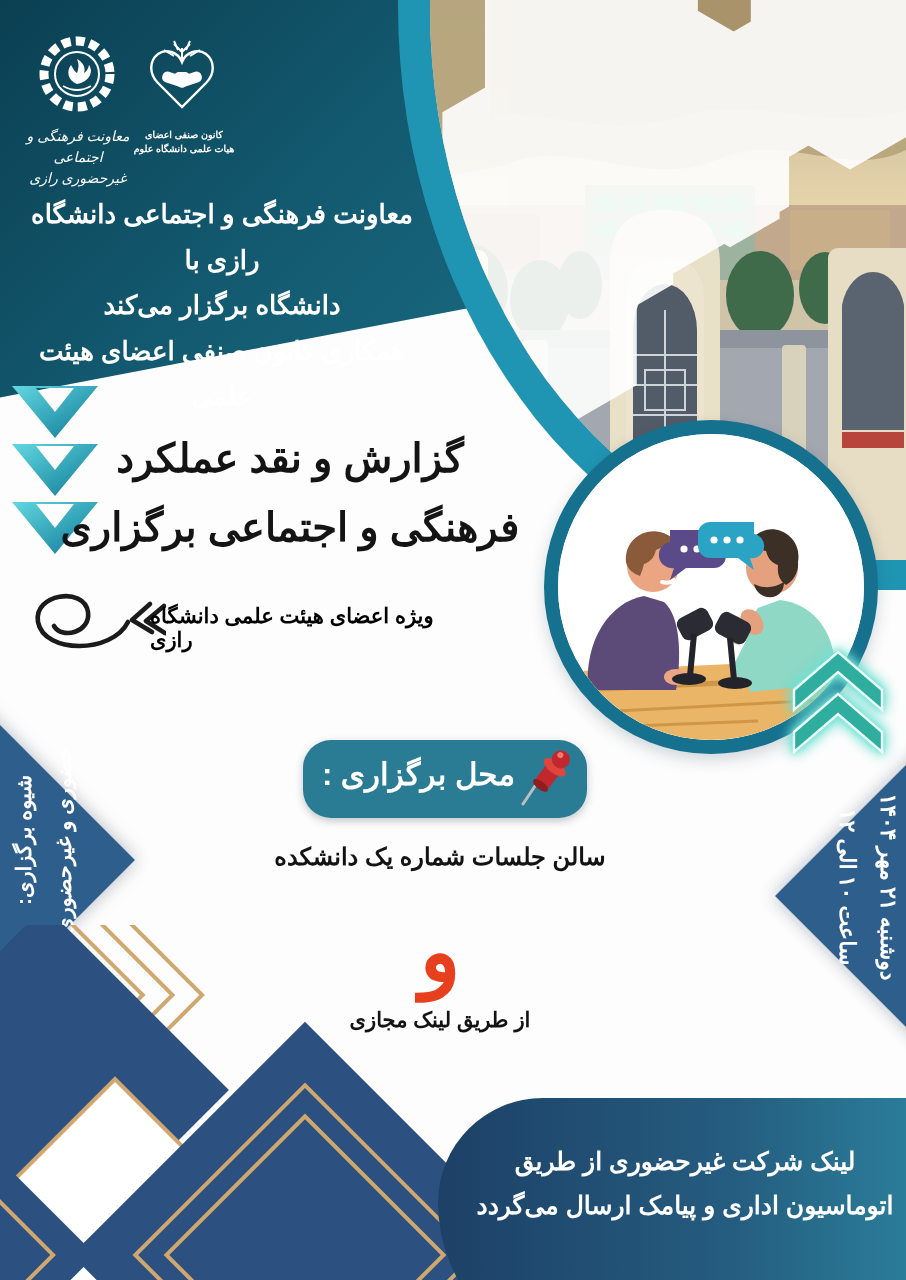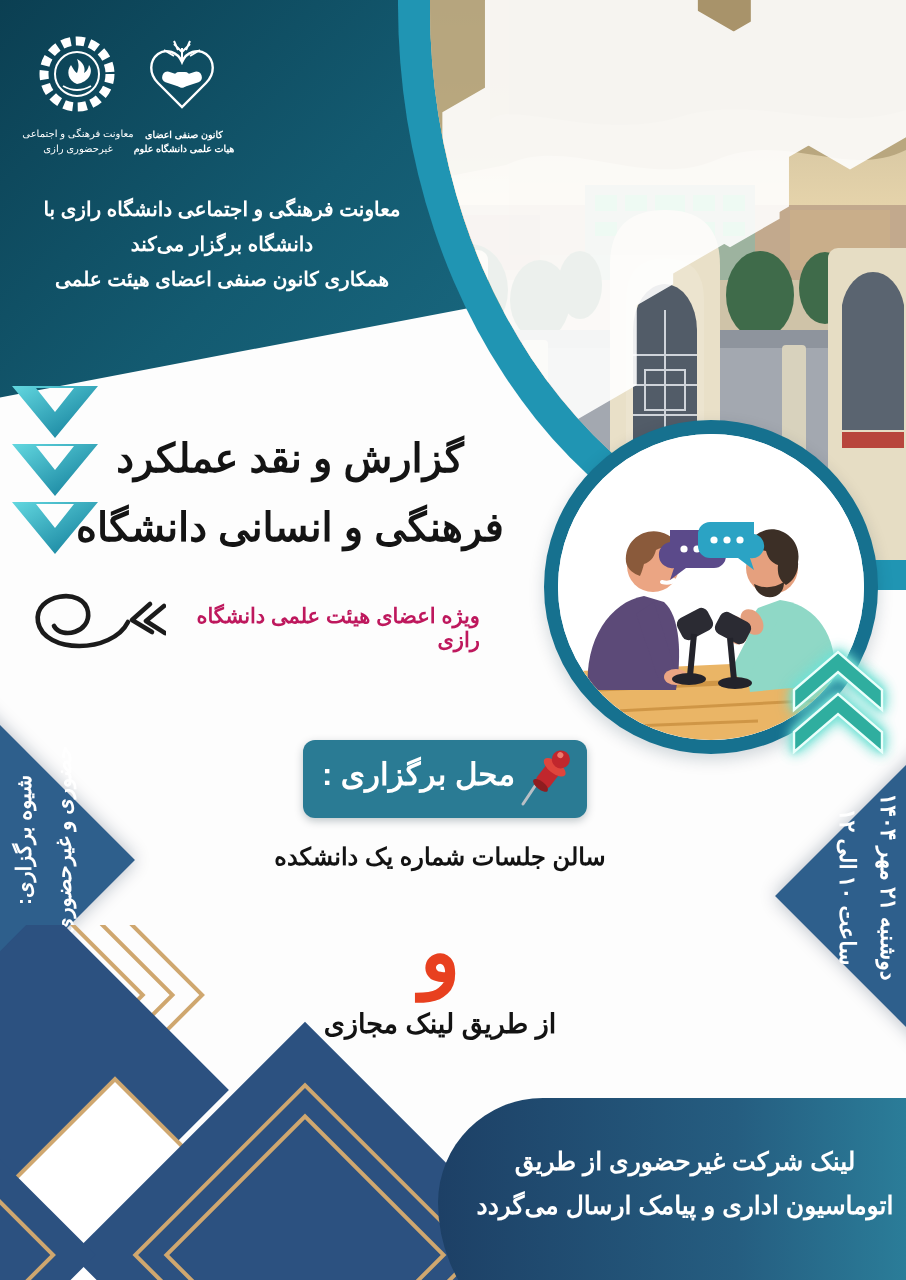--- a/index.html
+++ b/index.html
@@ -13,42 +13,42 @@
 
   
   .header-teal{
     left:0;top:0;width:906px;height:432px;
     background:linear-gradient(135deg,#0b3f52 0%,#135a70 38%,#1a6a82 70%,#14586e 100%);
     clip-path:polygon(0 0,100% 0,100% 52%,0 92%);
   }
   .logo-caption{color:#fff;text-align:center;line-height:1.5;}
   .organizer{
     left:18px;top:192px;width:408px;color:#ffffff;
-    font-size:20px;font-weight:bold;text-align:center;line-height:1.75;
+    font-size:26px;font-weight:bold;text-align:center;line-height:1.75;
   }
 
   
   .photo-ring{
     left:398px;top:0;width:508px;height:590px;
     background:#2095b3;border-bottom-left-radius:470px 585px;
   }
   .photo-wrap{
     left:430px;top:0;width:476px;height:560px;overflow:hidden;
     border-bottom-left-radius:446px 552px;background:#cfc3a8;
   }
   .photo-wrap svg{display:block;}
 
   
   .title{
     left:28px;top:424px;width:524px;text-align:center;color:#141414;
     font-weight:bold;font-size:40px;line-height:1.72;letter-spacing:-1px;
   }
   .subtitle-row{left:18px;top:582px;width:480px;height:80px;}
   .subtitle-text{
-    left:132px;top:22px;width:330px;text-align:right;color:#be185d;
+    left:132px;top:22px;width:330px;text-align:left;color:#000000;
     font-size:21px;font-weight:bold;
   }
 
   
   .talk-circle{
     left:544px;top:420px;width:306px;height:306px;border-radius:50%;
     border:14px solid #16718f;background:#ffffff;overflow:hidden;
     box-shadow:0 6px 16px rgba(0,40,60,.18);
   }
 
@@ -66,36 +66,36 @@
     font-size:21px;font-weight:bold;line-height:1.9;letter-spacing:1px;
   }
   .band-text-right{
     left:662px;top:824px;width:366px;height:126px;transform:rotate(90deg);
     font-size:22px;font-weight:bold;line-height:1.85;
   }
 
   
   .pin-box{
     left:303px;top:740px;width:284px;height:78px;background:#2a7b94;
-    border-radius:12px;color:#fff;box-shadow:0 3px 8px rgba(0,30,45,.25);
+    border-radius:28px;color:#fff;box-shadow:0 3px 8px rgba(0,30,45,.25);
   }
   .pin-box .label{
     position:absolute;right:72px;top:16px;font-size:31px;font-weight:bold;direction:rtl;
   }
   .venue-lines{
     left:168px;top:838px;width:544px;text-align:center;color:#131313;
     font-size:24px;font-weight:bold;line-height:1.62;direction:rtl;
   }
   .vav{
     left:168px;top:902px;width:544px;text-align:center;
     color:#e8401f;font-size:84px;font-weight:bold;line-height:1.2;
   }
   .online-line{
     left:168px;top:1008px;width:544px;text-align:center;color:#131313;
-    font-size:27px;font-weight:bold;direction:rtl;
+    font-size:21px;font-weight:bold;direction:rtl;
   }
 
   
   .footer-blob{
     left:438px;top:1098px;width:540px;height:262px;
     background:linear-gradient(90deg,#1d4066 0%,#255d80 55%,#2d8aa3 100%);
     border-radius:140px 0 0 210px;
   }
   .footer-text{
     position:absolute;left:22px;top:42px;width:450px;text-align:center;color:#fff;
@@ -201,21 +201,21 @@
   </div>
 
   <svg class="abs" style="left:36px;top:34px" width="82" height="88" viewBox="0 0 82 88">
     <g stroke="#ffffff" fill="none">
       <circle cx="41" cy="40" r="33" stroke-width="9" stroke-dasharray="9 5"></circle>
       <circle cx="41" cy="40" r="22" stroke-width="2"></circle>
       <path d="M41,50 c-9,-3 -11,-13 -6,-19 c3,5 4,7 6,8 c2,-6 2,-9 0,-14 c6,3 9,9 7,14 c3,-2 4,-4 5,-8 c5,7 0,17 -12,19 Z" fill="#ffffff" stroke="none"></path>
       <path d="M27,52 q14,8 28,0" stroke-width="2"></path>
     </g>
   </svg>
-  <div class="abs logo-caption rtl" style="left:8px;top:126px;width:140px;font-size:10px;">
+  <div class="abs logo-caption rtl" style="left:8px;top:126px;width:140px;font-size:14px;font-style:italic;">
     <div>معاونت فرهنگی و اجتماعی</div>
     <div>غیرحضوری رازی</div>
   </div>
 
   <svg class="abs" style="left:140px;top:38px" width="84" height="88" viewBox="0 0 84 88">
     <g stroke="#ffffff" fill="none" stroke-width="2.4">
       <path d="M42,24 c-4,-10 -16,-14 -24,-8 c-9,7 -9,20 0,29 l24,24 l24,-24 c9,-9 9,-22 0,-29 c-8,-6 -20,-2 -24,8 Z"></path>
       <g stroke-width="2">
         <path d="M42,22 v-12 M42,14 l-8,-8 M42,14 l8,-8 M34,18 l-10,-6 M50,18 l10,-6 M38,12 l-4,-9 M46,12 l4,-9"></path>
       </g>
@@ -246,21 +246,21 @@
     </defs>
     <g fill="url(#chv)" fill-rule="evenodd">
       <path d="M2,0 H88 L45,52 Z M26,2 H64 L45,26 Z"></path>
       <path d="M2,58 H88 L45,110 Z M26,60 H64 L45,84 Z"></path>
       <path d="M2,116 H88 L45,168 Z M26,118 H64 L45,142 Z"></path>
     </g>
   </svg>
 
   <div class="abs title rtl">
     <div>گزارش و نقد عملکرد</div>
-    <div>فرهنگی و انسانی دانشگاه</div>
+    <div>فرهنگی و اجتماعی برگزاری</div>
   </div>
 
   <div class="abs subtitle-row">
     <svg class="abs" style="left:8px;top:0" width="140" height="80" viewBox="0 0 140 80">
       <g stroke="#1b1b1b" stroke-width="4.6" fill="none" stroke-linecap="round" stroke-linejoin="round">
         <path d="M102,40 C86,72 18,72 12,40 C7,12 58,4 62,30 C65,50 36,58 28,44"></path>
         <path d="M124,22 L106,38 L126,50"></path>
         <path d="M138,24 L120,39 L139,51"></path>
       </g>
     </svg>

